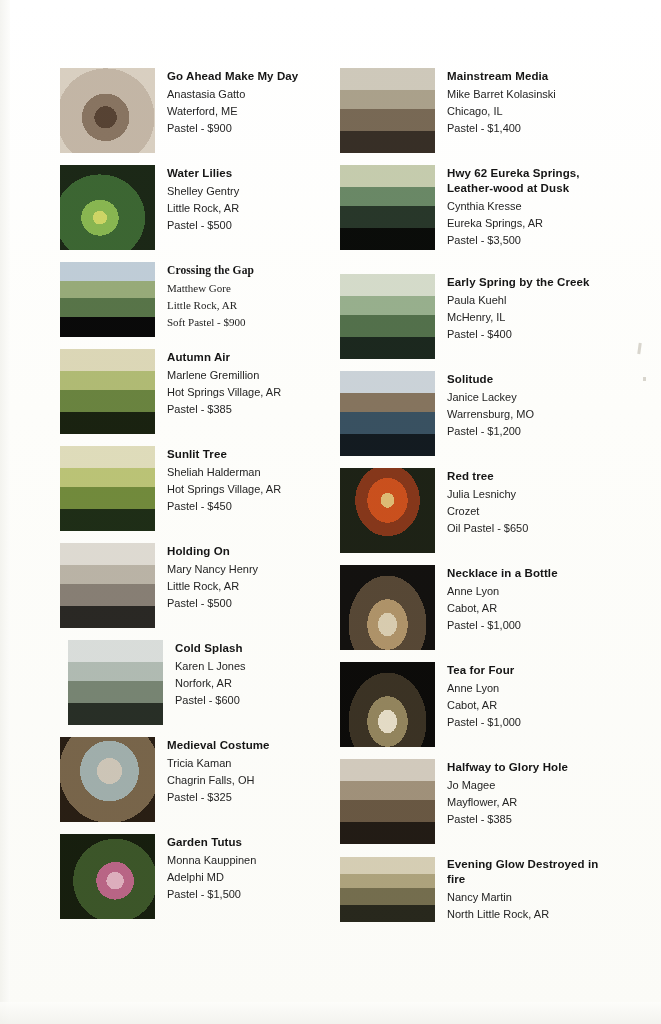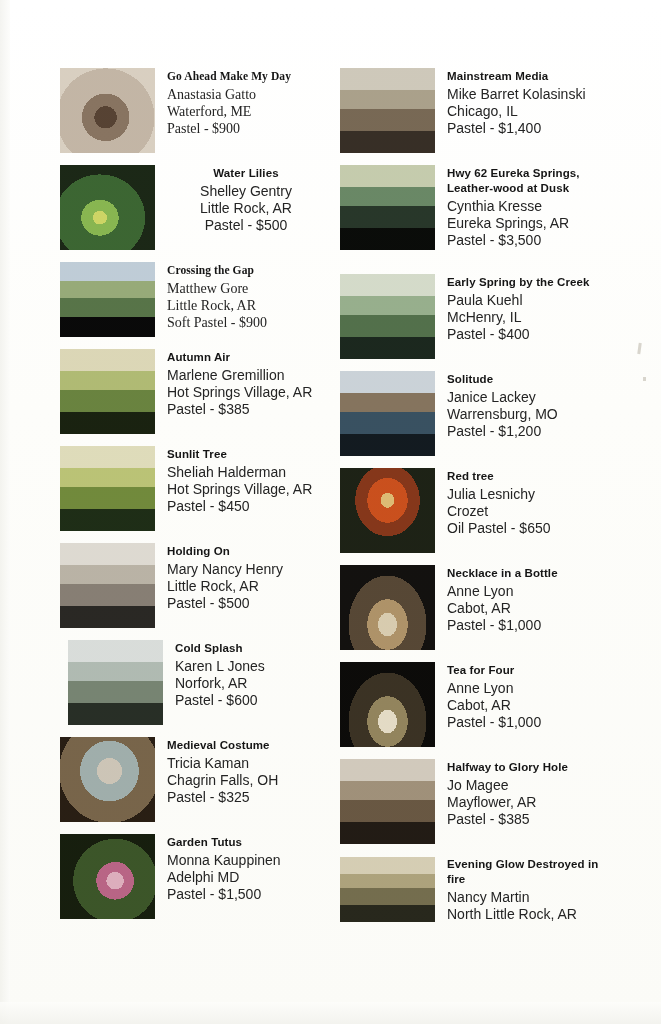--- a/index.html
+++ b/index.html
@@ -80,49 +80,49 @@
   }
   .title {
     font-weight: bold;
     font-size: 11.5px;
     line-height: 15px;
     letter-spacing: .1px;
     margin: 0 0 2px 0;
     color: #151515;
   }
   .line {
-    font-size: 14px;
+    font-size: 11px;
     line-height: 17px;
     color: #242424;
     white-space: nowrap;
   }
 </style>
 </head>
 <body>
 
 <div class="page">
   <div class="scan-edge-left"></div>
   <div class="scan-edge-bottom"></div>
   <div class="speck" style="left:638px;top:343px;width:3px;height:11px;transform:rotate(8deg);"></div>
   <div class="speck" style="left:643px;top:377px;width:3px;height:4px;"></div>
 
   <div class="grid">
     <div class="column col-left" id="col-0">
-        <div class="entry" style="margin-bottom: 12px; font-family: Liberation Serif, serif;">
+        <div class="entry" style="margin-bottom: 12px;">
           <div class="thumb" style="height: 85px;">
             <div class="art" style="background: radial-gradient(circle at 48% 58%, rgb(91, 70, 54) 0px, rgb(91, 70, 54) 16%, rgb(143, 122, 102) 16%, rgb(143, 122, 102) 34%, rgb(205, 191, 174) 34%, rgb(205, 191, 174) 70%, rgb(228, 218, 203) 70%, rgb(228, 218, 203) 100%); opacity: 0.95;"></div>
           </div>
           <div class="info">
             <div class="title">Go Ahead Make My Day</div>
             <div class="line">Anastasia Gatto</div>
             <div class="line">Waterford, ME</div>
             <div class="line">Pastel - $900</div>
           </div>
         </div>
-        <div class="entry" style="margin-bottom: 12px; text-align: center;">
+        <div class="entry" style="margin-bottom: 12px;">
           <div class="thumb" style="height: 85px;">
             <div class="art" style="background: radial-gradient(at 42% 62%, rgb(216, 224, 106) 0px, rgb(216, 224, 106) 9%, rgb(143, 191, 85) 9%, rgb(143, 191, 85) 24%, rgb(63, 107, 53) 24%, rgb(63, 107, 53) 58%, rgb(29, 42, 24) 58%, rgb(29, 42, 24) 100%); opacity: 0.95;"></div>
           </div>
           <div class="info">
             <div class="title">Water Lilies</div>
             <div class="line">Shelley Gentry</div>
             <div class="line">Little Rock, AR</div>
             <div class="line">Pastel - $500</div>
           </div>
         </div>

